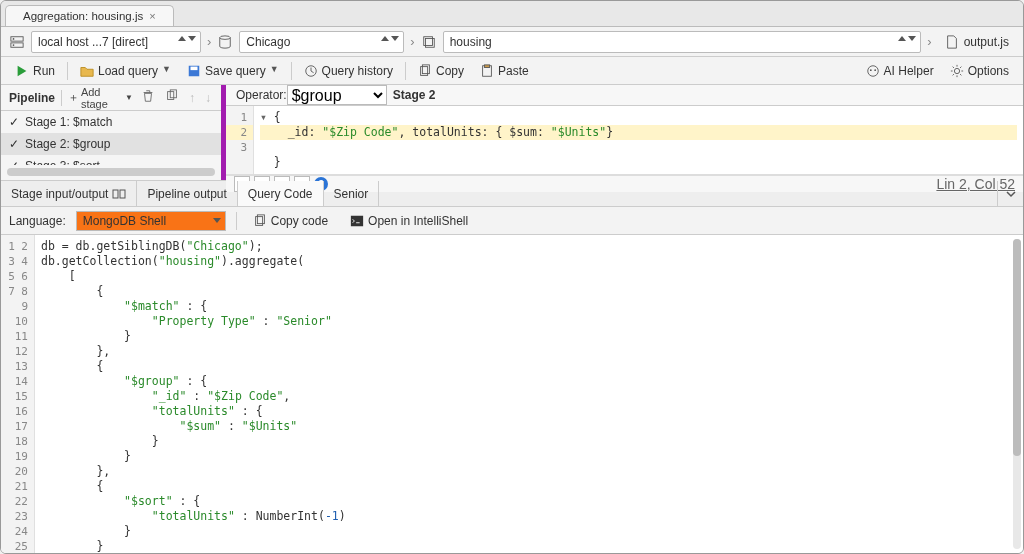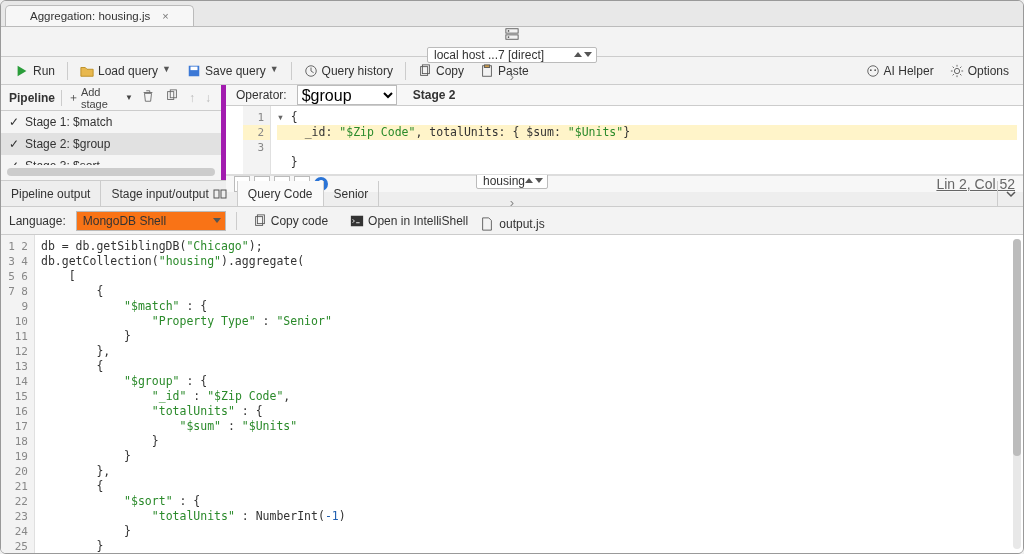--- a/index.html
+++ b/index.html
@@ -21,52 +21,51 @@
     border-bottom: 1px solid #bbb;
     display: flex;
     align-items: flex-end;
   }
   .tab {
     background: #f7f7f7;
     border: 1px solid #bbb;
     border-bottom: none;
     border-top-left-radius: 5px;
     border-top-right-radius: 5px;
-    padding: 4px 24px;
+    padding: 4px 17px;
     font-size: 11.5px;
     display: flex;
     align-items: center;
-    gap: 12px;
+    gap: 6px;
     margin-left: 4px;
   }
   .tab .close { color:#777; font-size:11px; cursor:pointer; }
   
   .breadcrumb {
     height: 30px;
     background: #f3f3f3;
     border-bottom: 1px solid #ccc;
     display: flex;
     align-items: center;
     padding: 0 8px;
     gap: 6px;
-    flex-direction: column;
   }
   .bc-icon { width:16px; height:16px; display:inline-flex; align-items:center; justify-content:center; color:#555; }
   .bc-select {
     height: 22px;
     border: 1px solid #bbb;
     background: #fff;
     font-size: 12px;
     padding: 0 22px 0 6px;
     border-radius: 2px;
     position: relative;
     display:flex; align-items:center;
   }
   .bc-select.wide1 { width: 170px; }
-  .bc-select.wide2 { width: 165px; font-family: Liberation Mono, monospace; }
+  .bc-select.wide2 { width: 165px; }
   .bc-select.wide3 { flex: 1; }
   .bc-caret {
     position:absolute; right:4px; top:4px;
     border-left:4px solid transparent;
     border-right:4px solid transparent;
     border-top:5px solid #555;
   }
   .bc-caret-up {
     position:absolute; right:14px; top:4px;
     border-left:4px solid transparent;
@@ -111,27 +110,27 @@
   .pipeline-hdr .iconbtn { color:#666; cursor:pointer; padding:0 2px; }
   .pipeline-list { flex:1; overflow:auto; }
   .stage-row {
     padding:4px 8px; display:flex; align-items:center; gap:6px;
     cursor:pointer; font-size:12px;
   }
   .stage-row.sel { background:#e1e1e1; }
   .check { color:#333; font-size:12px; }
   .pipeline-scroll { height:8px; background:#ccc; margin:3px 6px 4px; border-radius:4px; }
   .stage-pane { flex:1; display:flex; flex-direction:column; background:#f7f7f7;}
-  .stage-hdr { height:26px; border-bottom:1px solid #ccc; display:flex; align-items:center; padding:0 10px; gap:10px; }
+  .stage-hdr { height:26px; border-bottom:1px solid #ccc; display:flex; align-items:center; padding:0 10px; }
   .stage-hdr label { color:#333; }
   .stage-hdr select {
     height:20px; border:1px solid #bbb; background:#fff; font-size:16px; width:100px;
   }
   .stage-hdr .stagename { font-weight:600; margin-left:6px;}
-  .stage-editor { flex:1; background:#fff; display:flex; position:relative; border-bottom:1px solid #ddd;padding-left:17px;}
+  .stage-editor { flex:1; background:#fff; display:flex; position:relative; border-bottom:1px solid #ddd;}
   .gutter-sm { width:28px; background:#f3f3f3; color:#888; text-align:right; padding:4px 6px 0 0; font-family:Menlo,Consolas,monospace; font-size:11px; line-height:15px; border-right:1px solid #e0e0e0;}
   .gutter-sm .g2 { background:#fff4c9; display:block; margin-right:-6px; padding-right:6px;}
   .stage-code { flex:1; font-family:Menlo,Consolas,monospace; font-size:11.5px; line-height:15px; padding:4px 6px; white-space:pre; }
   .stage-code .hl { background:#fff4c9; display:block; } 
   .s { color:#2a8a2a; } 
   .n { color:#1f5fb0; }    
   .m { color:#666; }    
   .stage-footer { height:22px; display:flex; align-items:center; padding:0 8px; gap:4px; border-top:1px solid #ddd; background:#f7f7f7;}
   .stage-footer .sq { width:16px;height:16px;border:1px solid #bbb;background:#fff; cursor:pointer;}
   .stage-footer .help { width:14px;height:14px;border-radius:50%;background:#2b74d6;color:#fff;font-size:10px;display:flex;align-items:center;justify-content:center;}
@@ -330,28 +329,28 @@
       <span class="sq"></span>
       <span class="sq"></span>
       <span class="help">?</span>
       <span class="status">Lin 2, Col 52</span>
     </div>
   </div>
 </div>
 
 <div class="out-tabs">
   <div class="out-tab">
-    <span>Pipeline output</span>
-  </div>
-  <div class="out-tab">
     <span>Stage input/output</span>
     <svg width="14" height="12" viewBox="0 0 14 12">
         <rect x="1" y="2" width="5" height="8" fill="none" stroke="#555"></rect>
         <rect x="8" y="2" width="5" height="8" fill="none" stroke="#555"></rect>
       </svg>
+  </div>
+  <div class="out-tab">
+    <span>Pipeline output</span>
   </div>
   <div class="out-tab active">
     <span>Query Code</span>
   </div>
   <div class="out-tab">
     <span>Senior</span>
   </div>
   <div class="flex"></div>
   <div class="out-collapse">
     <svg width="12" height="12" viewBox="0 0 12 12">

